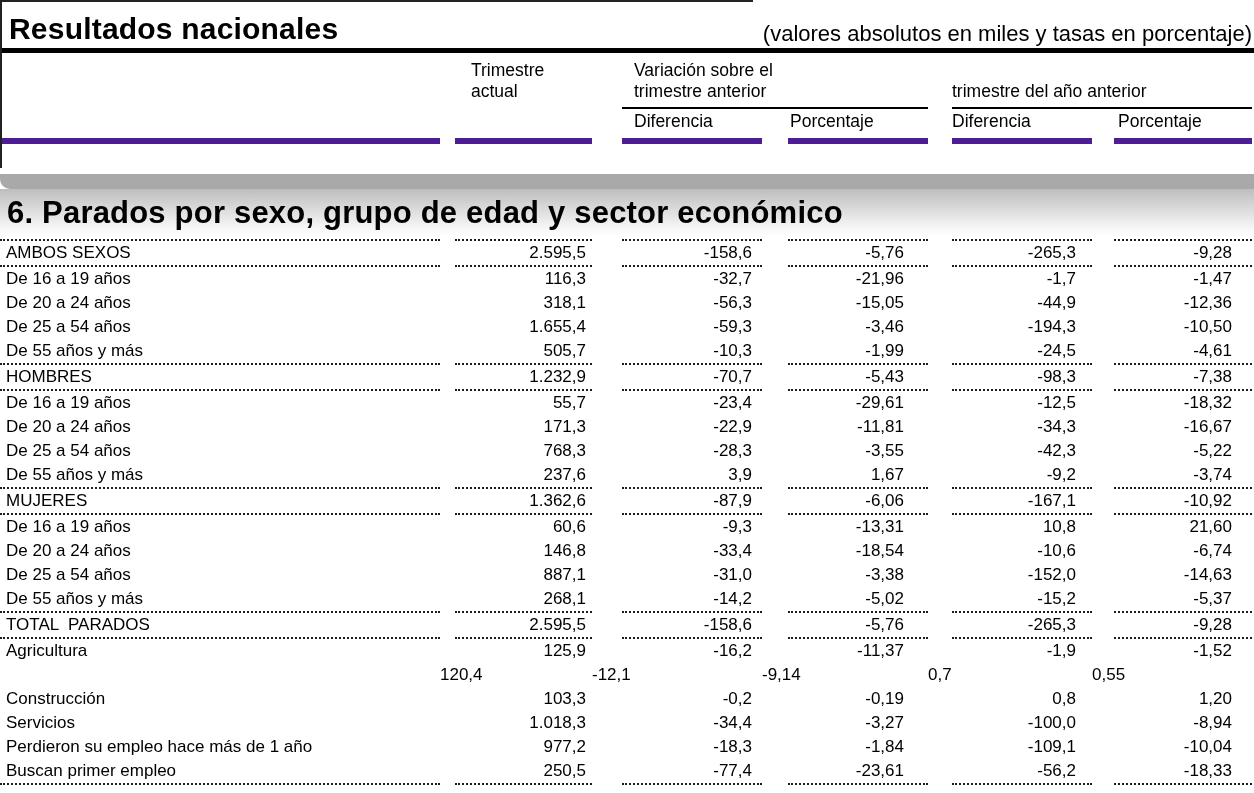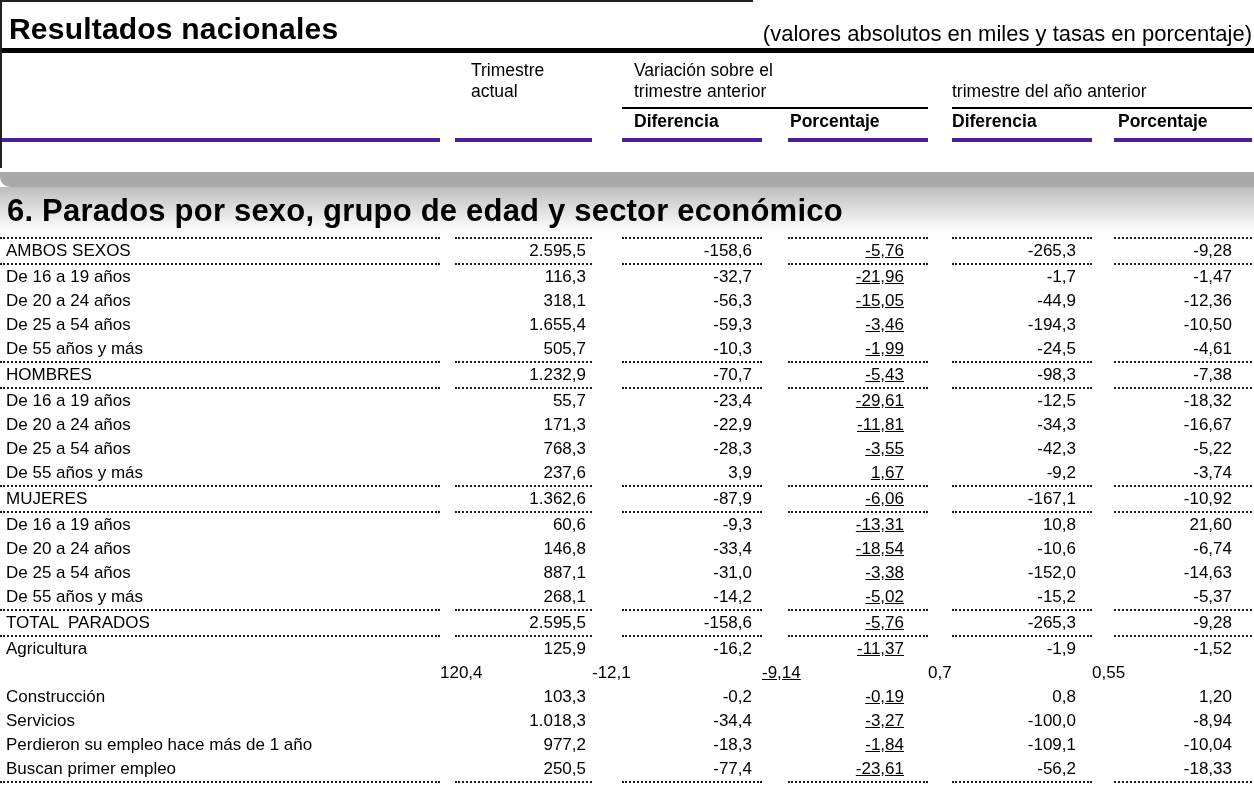--- a/index.html
+++ b/index.html
@@ -28,21 +28,21 @@
     height: 48px; padding: 0 2px 0 9px; box-sizing: border-box;
   }
   .report-title { font-size: 30px; font-weight: bold; line-height: 34px; margin: 0 0 2px 0; letter-spacing: 0.2px; }
   .units-note   { font-size: 22px; line-height: 23px; margin: 0 0 3px 0; }
 
   .thick-rule { height: 5px; background: #000; }
 
   .h-row  { font-size: 17.5px; }
   .h-row1 .hc { padding-top: 7px; height: 21px; line-height: 21px; }
   .h-row2 .hc { height: 26px; line-height: 20px; }
-  .h-row3 .hc { height: 29px; line-height: 25px; border-bottom: 4px solid #4c1d95; font-weight: bold; }
+  .h-row3 .hc { height: 29px; line-height: 25px; border-bottom: 6px solid #4c1d95; }
 
   .hc-c2  { grid-column: 3; padding-left: 16px; }
   .hc-g1  { grid-column: 5 / 8; padding-left: 12px; }
   .hc-g2  { grid-column: 9 / 12; }
   .h-row2 .hc-g1, .h-row2 .hc-g2 { border-bottom: 2px solid #000; }
   .hc-lab { grid-column: 1; }
   .hc-d1  { grid-column: 5; padding-left: 12px; }
   .hc-p1  { grid-column: 7; padding-left: 2px; }
   .hc-d2  { grid-column: 9; }
   .hc-p2  { grid-column: 11; padding-left: 4px; }
@@ -61,21 +61,21 @@
   }
   .section-title { font-size: 31px; font-weight: bold; margin: 0; padding-left: 7px; letter-spacing: 0.2px; }
 
   
   .data-table { margin-top: 3px; }
   .t-row .cell, .t-row .gut { height: 24px; line-height: 24px; font-size: 17px; }
   .t-row .label { padding-left: 6px; white-space: pre; overflow: hidden; }
   .t-row .num   { text-align: right; }
   .t-row .v0 { padding-right: 6px; }
   .t-row .v1 { padding-right: 10px; }
-  .t-row .v2 { padding-right: 24px; text-decoration: underline; }
+  .t-row .v2 { padding-right: 24px; }
   .t-row .v3 { padding-right: 16px; }
   .t-row .v4 { padding-right: 20px; }
 
   .t-row.first .cell { border-top: 2px dotted #1c1c1c; }
   .t-row.sep   .cell { border-bottom: 2px dotted #1c1c1c; }
 </style>
 </head>
 <body>
 
 <div class="header-wrap">

